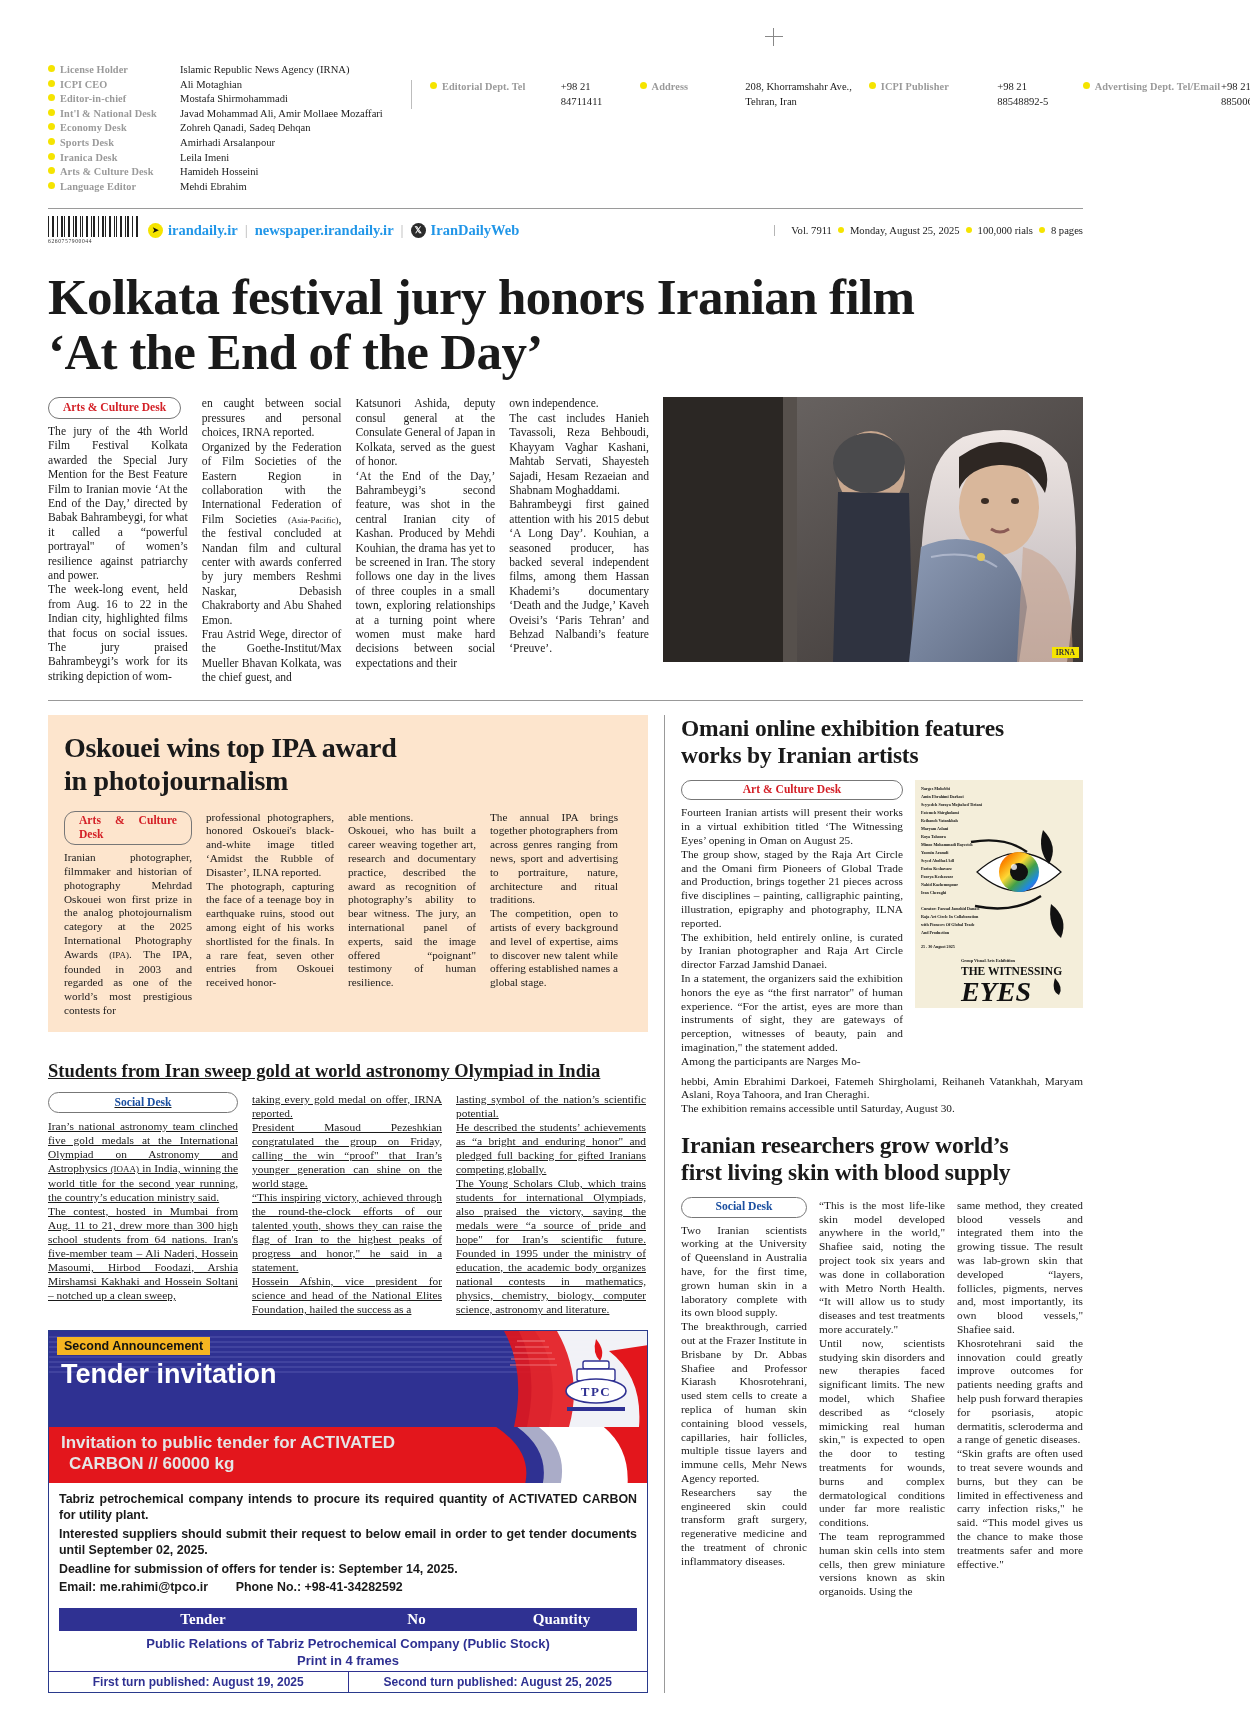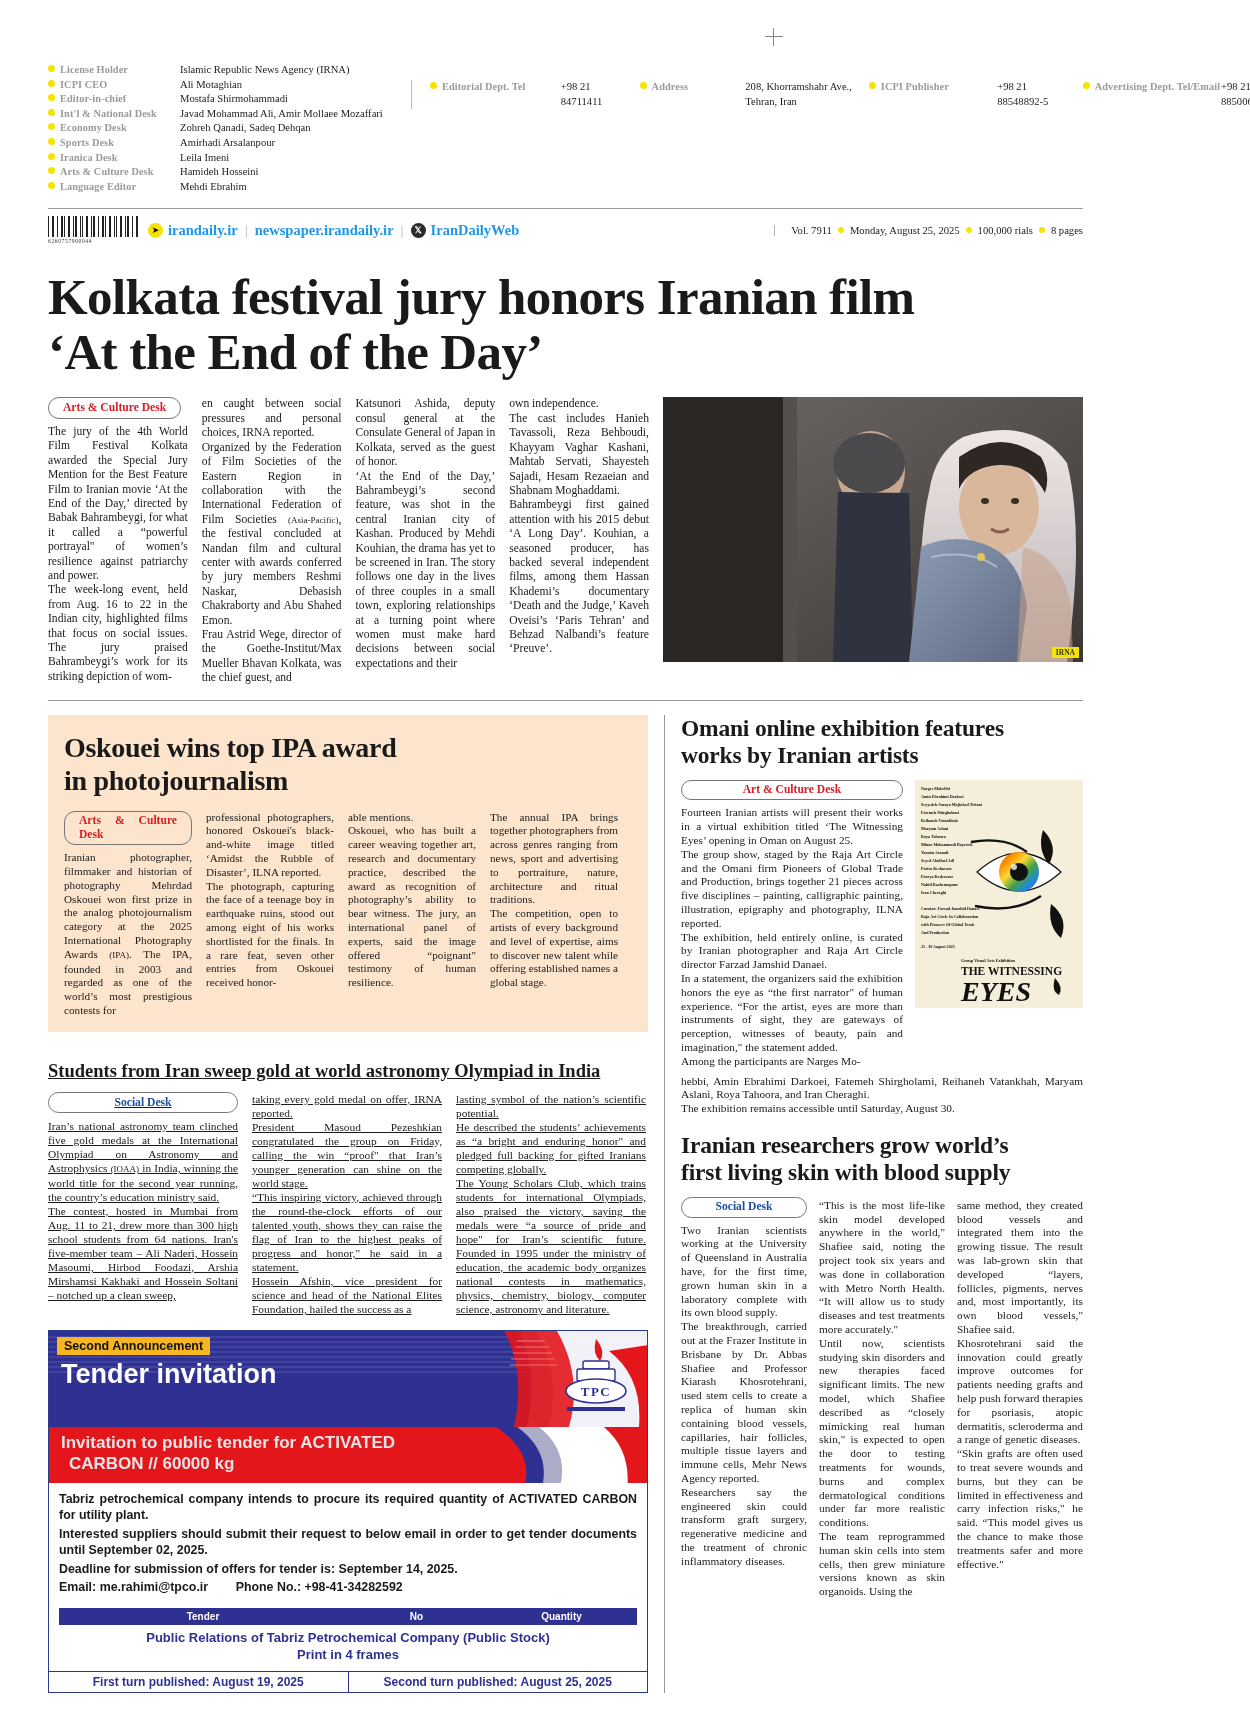--- a/index.html
+++ b/index.html
@@ -103,25 +103,25 @@
   .ad-top { position:relative; background:#2f3192; height:96px; overflow:hidden; }
   .ad-badge { position:absolute; left:8px; top:6px; background:#f6b521; color:#111;
     font-weight:bold; font-size:12.5px; padding:2px 7px; font-family:"Liberation Sans",sans-serif; z-index:5;}
   .ad-title { position:absolute; left:12px; top:28px; color:#fff; font-weight:bold;
     font-size:27px; font-family:"Liberation Sans",sans-serif; z-index:5; }
   .ad-red { position:relative; background:#e3161c; padding:5px 12px 8px 12px; overflow:hidden; }
   .ad-red .l { color:#e5e5e5; font-weight:bold; font-size:17px; font-family:"Liberation Sans",sans-serif; line-height:1.25; position:relative; z-index:5;}
   .ad-body { padding:8px 10px 4px 10px; font-family:"Liberation Sans",sans-serif; font-size:12.4px; line-height:16.5px; text-align:justify;}
   .ad-body p { margin-bottom:2px; font-weight:bold; }
   .ad-table { width:calc(100% - 20px); margin:6px 10px 0 10px; border-collapse:collapse;
-    font-family:Liberation Sans, sans-serif; font-size:10px; }
+    font-family:Liberation Serif, serif; font-size:15px; }
   .ad-table th { background:#2f3192; color:#fff; font-weight:bold; padding:2px; border:1px solid #2f3192;}
   .ad-table td { background:#fde2a6; text-align:center; font-weight:bold; padding:2px; border:1px solid #2f3192; color:#111;}
   .ad-foot { color:#2f3192; font-weight:bold; text-align:center; font-family:"Liberation Sans",sans-serif;
-     font-size:13px; padding:4px 0 8px 0; line-height:17px;}
+     font-size:13px; padding:4px 0 2px 0; line-height:17px;}
   .ad-dates { display:flex; border-top:1px solid #2f3192; }
   .ad-dates div { flex:1; text-align:center; color:#2f3192; font-weight:bold; font-size:12px;
      font-family:"Liberation Sans",sans-serif; padding:3px 0; }
   .ad-dates div:first-child { border-right:1px solid #2f3192; }
   .tpc-logo { position:absolute; right:16px; top:6px; width:70px; height:86px; z-index:6; }
 </style>
 </head>
 <body>
 
 <div class="page">

